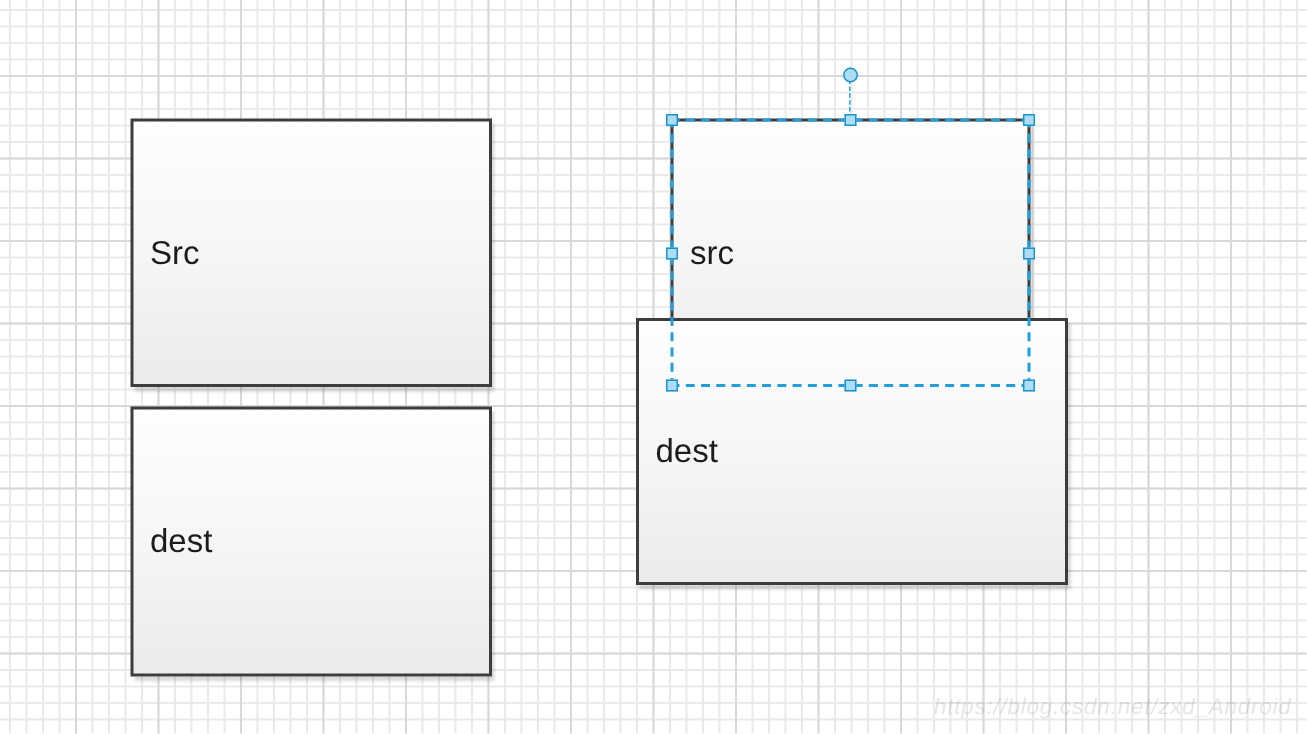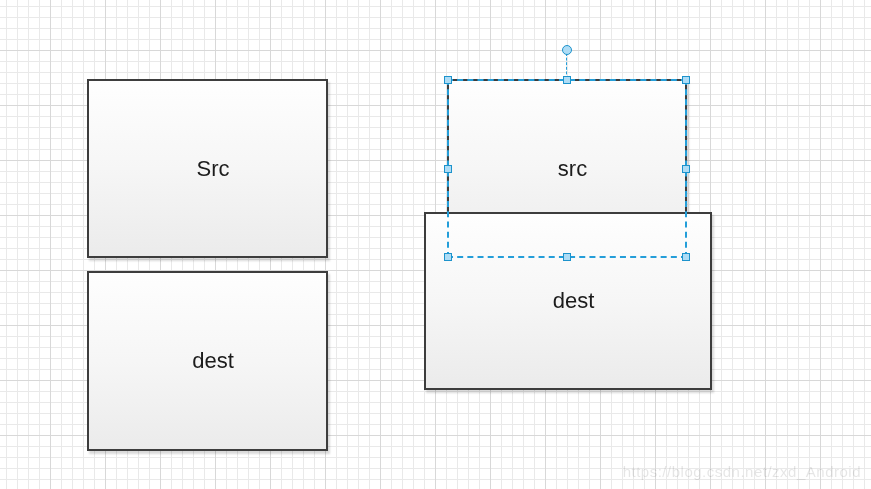--- a/index.html
+++ b/index.html
@@ -26,21 +26,20 @@
 
   
   .shape {
     position: absolute;
     box-sizing: border-box;
     border: 2px solid #3d3d3d;
     background: linear-gradient(180deg, #fefefe 0%, #f6f6f6 50%, #ebebeb 100%);
     box-shadow: 2px 3px 2px rgba(0,0,0,0.15);
     display: flex;
     align-items: center;
-    justify-content: center;
     padding-left: 11px;
   }
   .shape-label {
     font-size: 22px;
     color: #1c1c1c;
     user-select: none;
   }
   .shape-src-left  { left: 87px;  top: 79px;  width: 241px; height: 179px; z-index: 1; }
   .shape-dest-left { left: 87px;  top: 271px; width: 241px; height: 180px; z-index: 1; }
   .shape-src-right { left: 447px; top: 79px;  width: 240px; height: 179px; z-index: 1; }
@@ -99,20 +98,21 @@
   .watermark {
     position: absolute;
     right: 10px;
     bottom: 9px;
     font-size: 15px;
     color: rgba(0,0,0,0.10);
     letter-spacing: 0.5px;
     white-space: nowrap;
     user-select: none;
     z-index: 4;
+    font-style: italic;
   }
 </style>
 </head>
 <body>
 
 <div class="canvas">
 
   <div class="shape shape-src-left">
     <span class="shape-label">Src</span>
   </div>

